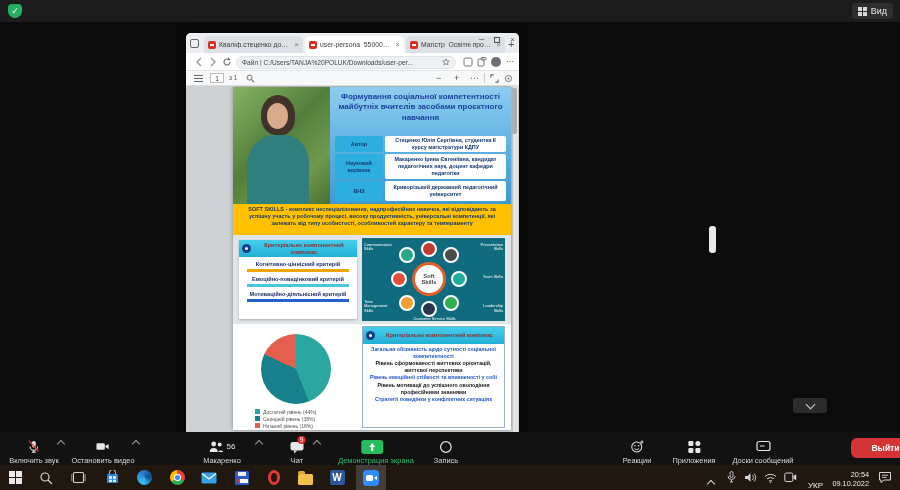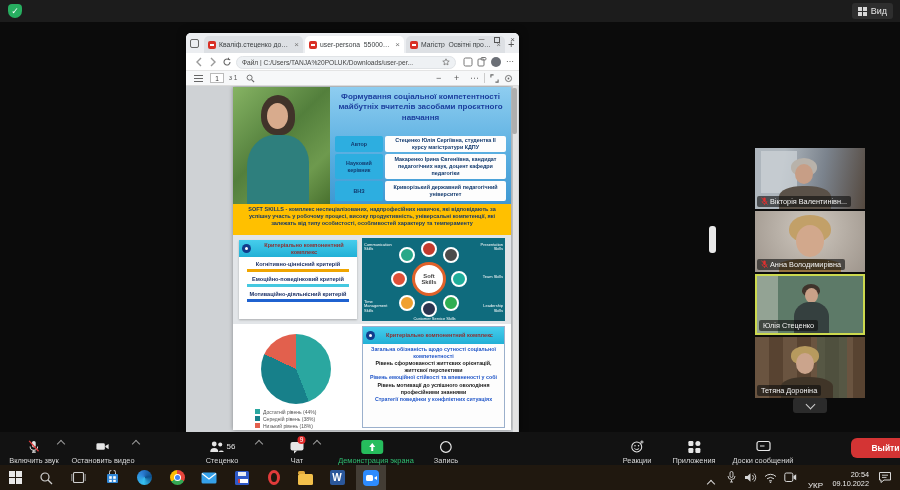--- a/index.html
+++ b/index.html
@@ -346,67 +346,23 @@
         <div id="pdfscroll">
             <div id="pdfthumb"></div>
           </div>
       </div>
     </div>
 
     <div id="shared-scroll"></div>
   </div>
 
 
-  <div class="tile" style="top:148px;background:linear-gradient(100deg,#aeb6bd 25%,#7b838d 60%,#55493f 100%);">
-    <div style="position:absolute;left:6px;top:3px;width:36px;height:42px;background:#cfd4d8;opacity:.7;"></div>
-    <div class="phh" style="left:36px;top:10px;width:26px;height:18px;background:#b8b2aa;"></div>
-    <div class="pf" style="left:40px;top:16px;width:18px;height:20px;background:#c79e86;"></div>
-    <div class="pt" style="left:24px;top:38px;width:52px;height:23px;background:#5a5148;"></div>
-    <div class="nm">
-      <svg class="mutedmic" width="7" height="9" viewBox="0 0 8 10">
-          <rect x="2.6" y="0.5" width="2.8" height="5" rx="1.4" fill="#e03030"></rect>
-          <path d="M1.2 4.5 a2.8 2.8 0 0 0 5.6 0 M4 7.3 L4 9" stroke="#e03030" stroke-width="0.9" fill="none"></path>
-          <path d="M0.5 0.5 L7.5 8.5" stroke="#e03030" stroke-width="1"></path>
-        </svg>
-      <span>Вікторія Валентинівн...</span>
-    </div>
-  </div>
-
-  <div class="tile" style="top:211px;background:radial-gradient(circle at 50% 28%,#cfc8bf,#9e958c);">
-    <div class="phh" style="left:34px;top:4px;width:42px;height:28px;background:#c2a068;"></div>
-    <div class="pf" style="left:41px;top:14px;width:28px;height:32px;background:#d2a88c;"></div>
-    <div class="pt" style="left:24px;top:48px;width:62px;height:13px;background:#97743f;"></div>
-    <div class="nm">
-      <svg class="mutedmic" width="7" height="9" viewBox="0 0 8 10">
-          <rect x="2.6" y="0.5" width="2.8" height="5" rx="1.4" fill="#e03030"></rect>
-          <path d="M1.2 4.5 a2.8 2.8 0 0 0 5.6 0 M4 7.3 L4 9" stroke="#e03030" stroke-width="0.9" fill="none"></path>
-          <path d="M0.5 0.5 L7.5 8.5" stroke="#e03030" stroke-width="1"></path>
-        </svg>
-      <span>Анна Володимирівна</span>
-    </div>
-  </div>
-
-  <div class="tile active" style="top:274px;background:linear-gradient(90deg,#93a394 0 20%,#5d7a68 20%);">
-    <div class="phh" style="left:45px;top:8px;width:18px;height:13px;background:#3f332b;"></div>
-    <div class="pf" style="left:48px;top:12px;width:13px;height:15px;background:#c9a188;"></div>
-    <div class="pt" style="left:37px;top:26px;width:35px;height:33px;background:#35403f;"></div>
-    <div class="nm">
-      <span>Юлія Стеценко</span>
-    </div>
-  </div>
-
-  <div class="tile" style="top:337px;background:repeating-linear-gradient(90deg,#6a5440 0 14px,#584331 14px 28px);">
-    <div style="position:absolute;left:62px;top:0;width:30px;height:61px;background:#4a5a48;opacity:.6;"></div>
-    <div class="phh" style="left:36px;top:9px;width:28px;height:19px;background:#b79a5e;"></div>
-    <div class="pf" style="left:41px;top:16px;width:18px;height:21px;background:#cba48c;"></div>
-    <div class="pt" style="left:26px;top:40px;width:52px;height:21px;background:#403528;"></div>
-    <div class="nm">
-      <span>Тетяна Дороніна</span>
-    </div>
-  </div>
+
+
+
 
   <div id="tiles-chevron">
       <span class="chev-down"></span>
     </div>
 
   <div id="meetbar">
     <div class="mb" style="left:34px;">
       <div class="irow">
         <svg width="15" height="15" viewBox="0 0 16 16">
             <rect x="6" y="2" width="4" height="7" rx="2" fill="#e6e6e6"></rect>
@@ -432,21 +388,21 @@
     <div class="mb" style="left:222px;">
       <div class="irow">
         <svg width="16" height="14" viewBox="0 0 16 14">
             <circle cx="5.5" cy="4" r="2.4" fill="#e6e6e6"></circle>
             <path d="M1.5 12 a4 4 0 0 1 8 0 Z" fill="#e6e6e6"></path>
             <circle cx="11.5" cy="4.6" r="2" fill="#e6e6e6"></circle>
             <path d="M9.8 12 a3.2 3.2 0 0 1 5.4 0 Z" fill="#e6e6e6"></path>
           </svg>
         <span class="cnt">56</span>
       </div>
-      <div class="lbl">Стеценко</div>
+      <div class="lbl">Макаренко</div>
     </div>
     <span class="caret" style="left:256px;"></span>
 
     <div class="mb" style="left:297px;">
       <div class="irow">
         <svg width="15" height="14" viewBox="0 0 15 14">
             <rect x="1" y="2" width="13" height="8.5" rx="2" fill="#e6e6e6"></rect>
             <path d="M4.5 10.5 L4.5 13.5 L7.8 10.5 Z" fill="#e6e6e6"></path>
           </svg>
         <span class="badge9">9</span>

